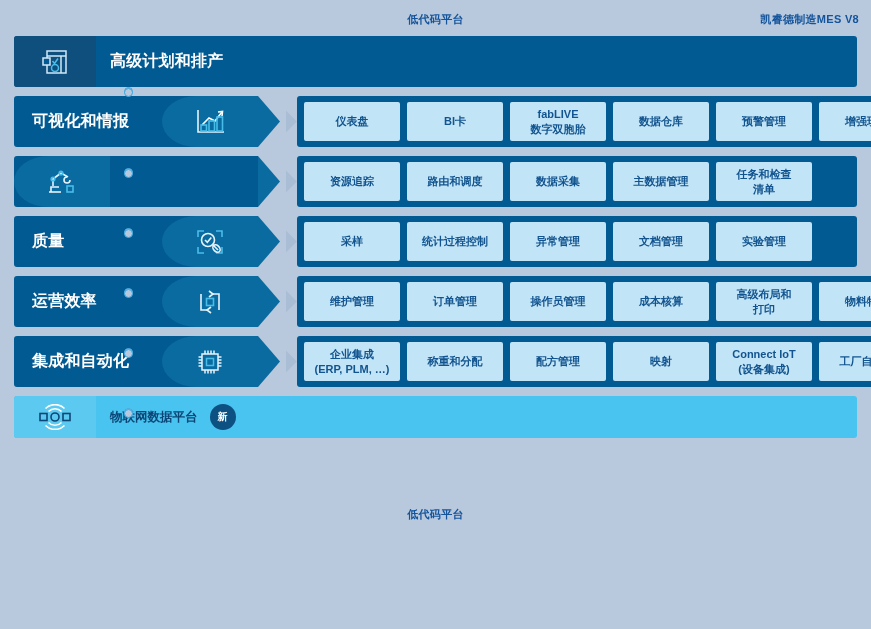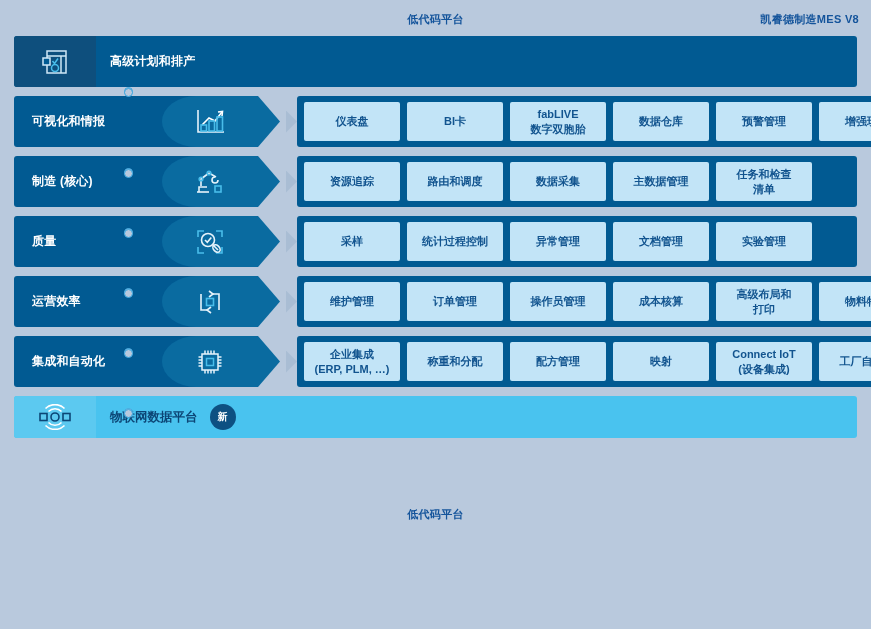--- a/index.html
+++ b/index.html
@@ -57,21 +57,21 @@
     height: 100%;
     display: flex;
     align-items: center;
     justify-content: center;
     flex: 0 0 82px;
     border-radius: 3px 0 0 3px;
     background: #0e4f7d;
   }
   .head-label {
     color: #ffffff;
-    font-size: 12px;
+    font-size: 16px;
     font-weight: bold;
     padding-left: 14px;
     white-space: nowrap;
     letter-spacing: .2px;
   }
 
   
   .row.cat .rowhead { width: 244px; border-radius: 3px 0 0 3px; }
   .row.cat .head-label {
     order: 1;
@@ -271,21 +271,20 @@
       </div>
       <div class="connector" style="top:72px;height:10px;">
         <div class="line"></div>
           <div class="dot top"></div>
           <div class="dot bot"></div>
       </div>
     </div>
 
     <div class="row cat">
       <div class="rowhead">
-        <div class="head-label">制造 (核心)</div>
         <div class="head-icon">
           <svg width="34" height="32" viewBox="0 0 34 32" fill="none" stroke="#e6f3fb" stroke-width="1.6">
             <polyline points="6,26 6,21 14,21"></polyline>
             <line x1="4" y1="26" x2="16" y2="26"></line>
             <path d="M8 20 L8 13 L16 7"></path>
             <path d="M16 7 L23 11"></path>
             <circle cx="8" cy="13" r="1.8" stroke="#49bdea"></circle>
             <circle cx="16" cy="7" r="1.8" stroke="#49bdea"></circle>
             <path d="M22 11 a3 3 0 1 0 3 3" stroke="#e6f3fb"></path>
             <rect x="22" y="20" width="6" height="6" stroke="#49bdea"></rect>

